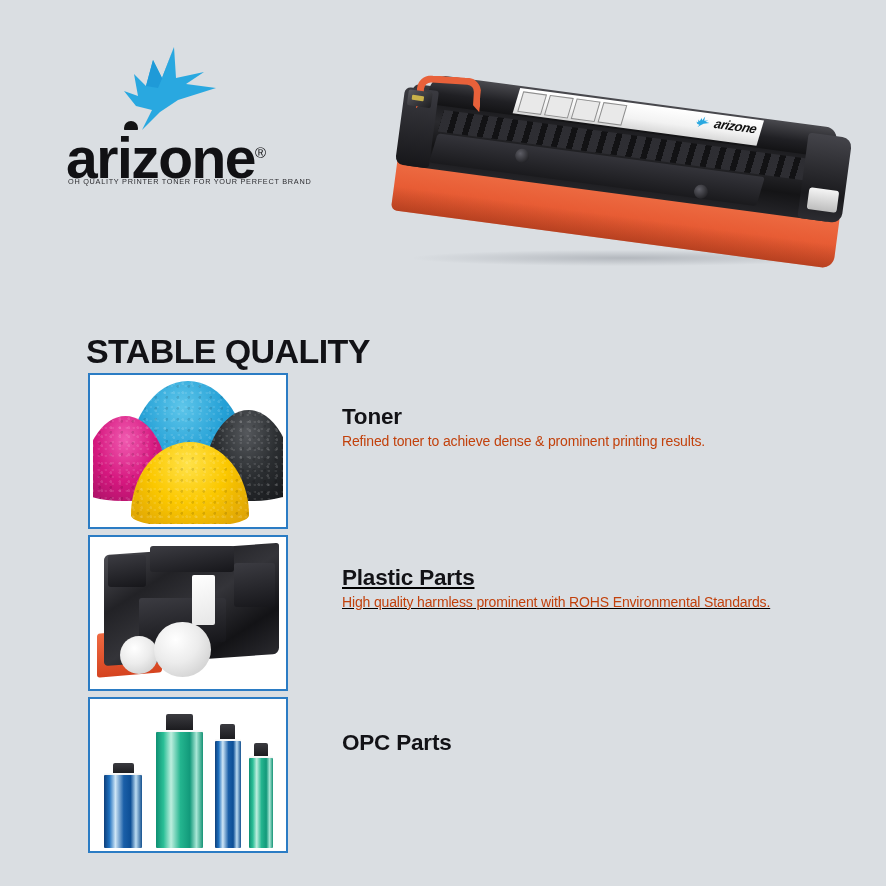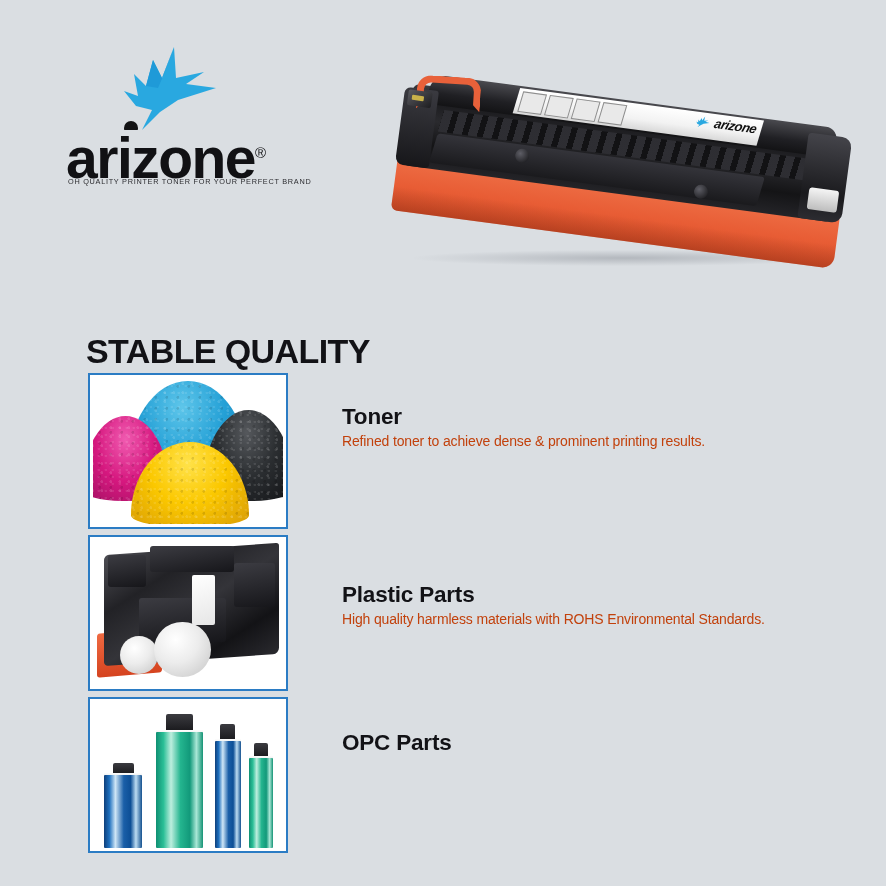--- a/index.html
+++ b/index.html
@@ -314,21 +314,21 @@
     color: #c2410c;
     line-height: 1.25;
     margin: 0;
     letter-spacing: -0.15px;
   }
 
   #feature-0 { top: 373px; }
   #feature-1 { top: 535px; }
   #feature-2 { top: 697px; }
   #feature-0 .ftext { top: 32px; }
-  #feature-1 .ftext { top: 48px; }
+  #feature-1 .ftext { top: 31px; text-decoration: underline; }
   #feature-2 .ftext { top: 34px; }
 
   
   .pile {
     position: absolute;
     border-radius: 50% 50% 46% 46% / 86% 86% 14% 14%;
   }
   .pile.cyan {
     left: 18%; top: 2%;
     width: 64%; height: 72%;
@@ -507,21 +507,21 @@
         <div class="pp-block" style="left:30%; top:4%; width:44%; height:18%;"></div>
         <div class="pp-block" style="left:24%; top:40%; width:46%; height:30%;"></div>
         <div class="pp-block" style="left:74%; top:16%; width:22%; height:30%;"></div>
         <div class="pp-white-block" style="left:52%; top:24%; width:12%; height:34%;"></div>
         <div class="pp-gear" style="left:14%; top:66%; width:20%; height:26%;"></div>
         <div class="pp-gear" style="left:32%; top:56%; width:30%; height:38%;"></div>
       </div>
     </div>
     <div class="ftext">
       <p class="f-title">Plastic Parts</p>
-      <p class="f-desc">High quality harmless materials with ROHS Environmental Standards.</p>
+      <p class="f-desc">High quality harmless prominent with ROHS Environmental Standards.</p>
     </div>
   </div>
 
   <div class="feature" id="feature-2">
     <div class="thumb">
       <div class="thumb-inner">
         <div class="drum blue" style="left:6%; width:20%; height:58%;">
           <div class="cap"></div>
           <div class="collar"></div>
           <div class="tube"></div>

